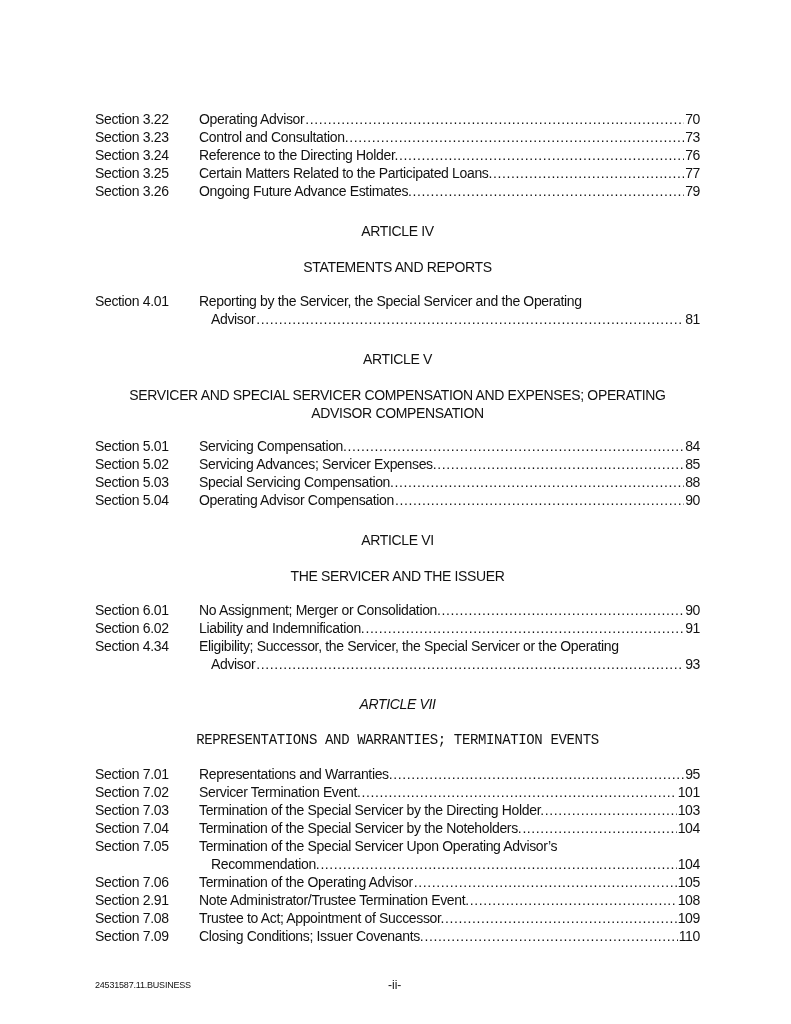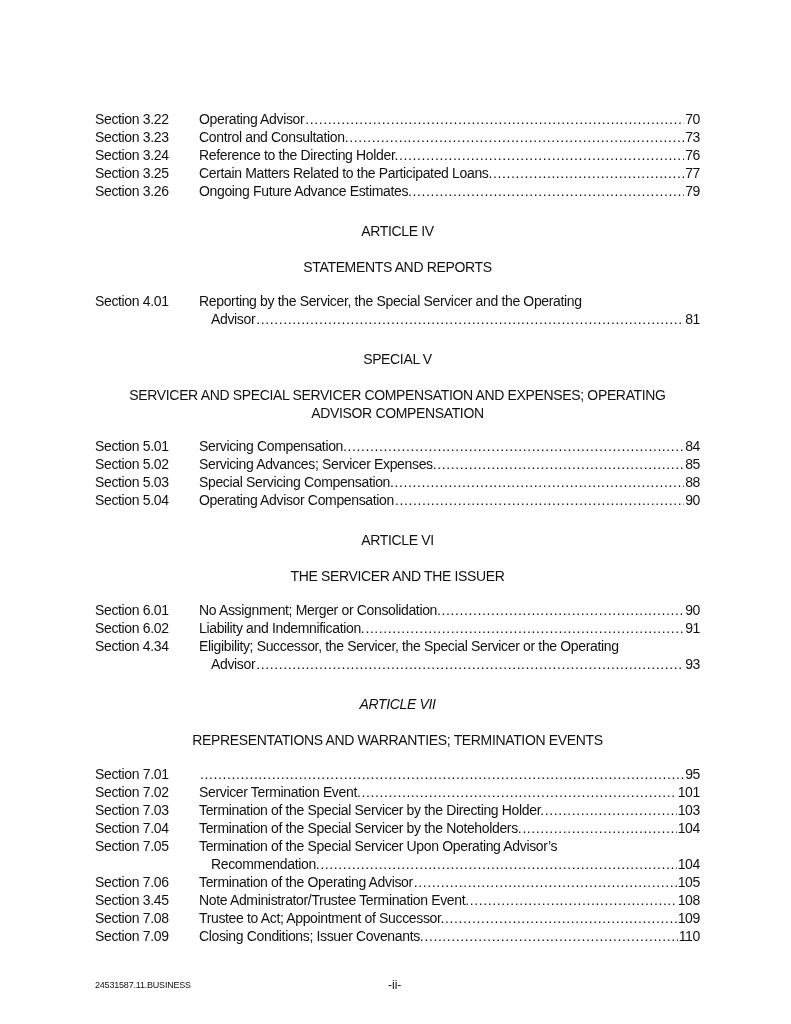--- a/index.html
+++ b/index.html
@@ -97,21 +97,21 @@
     </div>
     <div class="row cont">
       <span class="title">
           <span class="txt">Advisor</span>
           <span class="leader"></span>
         </span>
       <span class="page-num">81</span>
     </div>
   </div>
 
-  <div class="heading" style="top:334px;">SPECIAL V</div>
+  <div class="heading" style="top:334px;">ARTICLE V</div>
   <div class="heading" style="top:370px;">SERVICER AND SPECIAL SERVICER COMPENSATION AND EXPENSES; OPERATING</div>
   <div class="heading" style="top:388px;">ADVISOR COMPENSATION</div>
   <div class="toc-block" style="top:421px;">
     <div class="row">
       <span class="sec">Section 5.01</span>
       <span class="title">
           <span class="txt">Servicing Compensation. </span>
           <span class="leader"></span>
         </span>
       <span class="page-num">84</span>
@@ -170,25 +170,26 @@
     <div class="row cont">
       <span class="title">
           <span class="txt">Advisor</span>
           <span class="leader"></span>
         </span>
       <span class="page-num">93</span>
     </div>
   </div>
 
   <div class="heading" style="top:679px;font-style:italic;">ARTICLE VII</div>
-  <div class="heading" style="top:715px;">REPRESENTATIONS AND WARRANTIES; TERMINATION EVENTS</div>
+  <div class="heading" style="top:715px;font-family:Liberation Mono, monospace;">REPRESENTATIONS AND WARRANTIES; TERMINATION EVENTS</div>
   <div class="toc-block" style="top:749px;">
     <div class="row">
       <span class="sec">Section 7.01</span>
       <span class="title">
+          <span class="txt">Representations and Warranties.</span>
           <span class="leader"></span>
         </span>
       <span class="page-num">95</span>
     </div>
     <div class="row">
       <span class="sec">Section 7.02</span>
       <span class="title">
           <span class="txt">Servicer Termination Event. </span>
           <span class="leader"></span>
         </span>
@@ -225,21 +226,21 @@
     </div>
     <div class="row">
       <span class="sec">Section 7.06</span>
       <span class="title">
           <span class="txt">Termination of the Operating Advisor</span>
           <span class="leader"></span>
         </span>
       <span class="page-num">105</span>
     </div>
     <div class="row">
-      <span class="sec">Section 3.45</span>
+      <span class="sec">Section 2.91</span>
       <span class="title">
           <span class="txt">Note Administrator/Trustee Termination Event. </span>
           <span class="leader"></span>
         </span>
       <span class="page-num">108</span>
     </div>
     <div class="row">
       <span class="sec">Section 7.08</span>
       <span class="title">
           <span class="txt">Trustee to Act; Appointment of Successor. </span>

